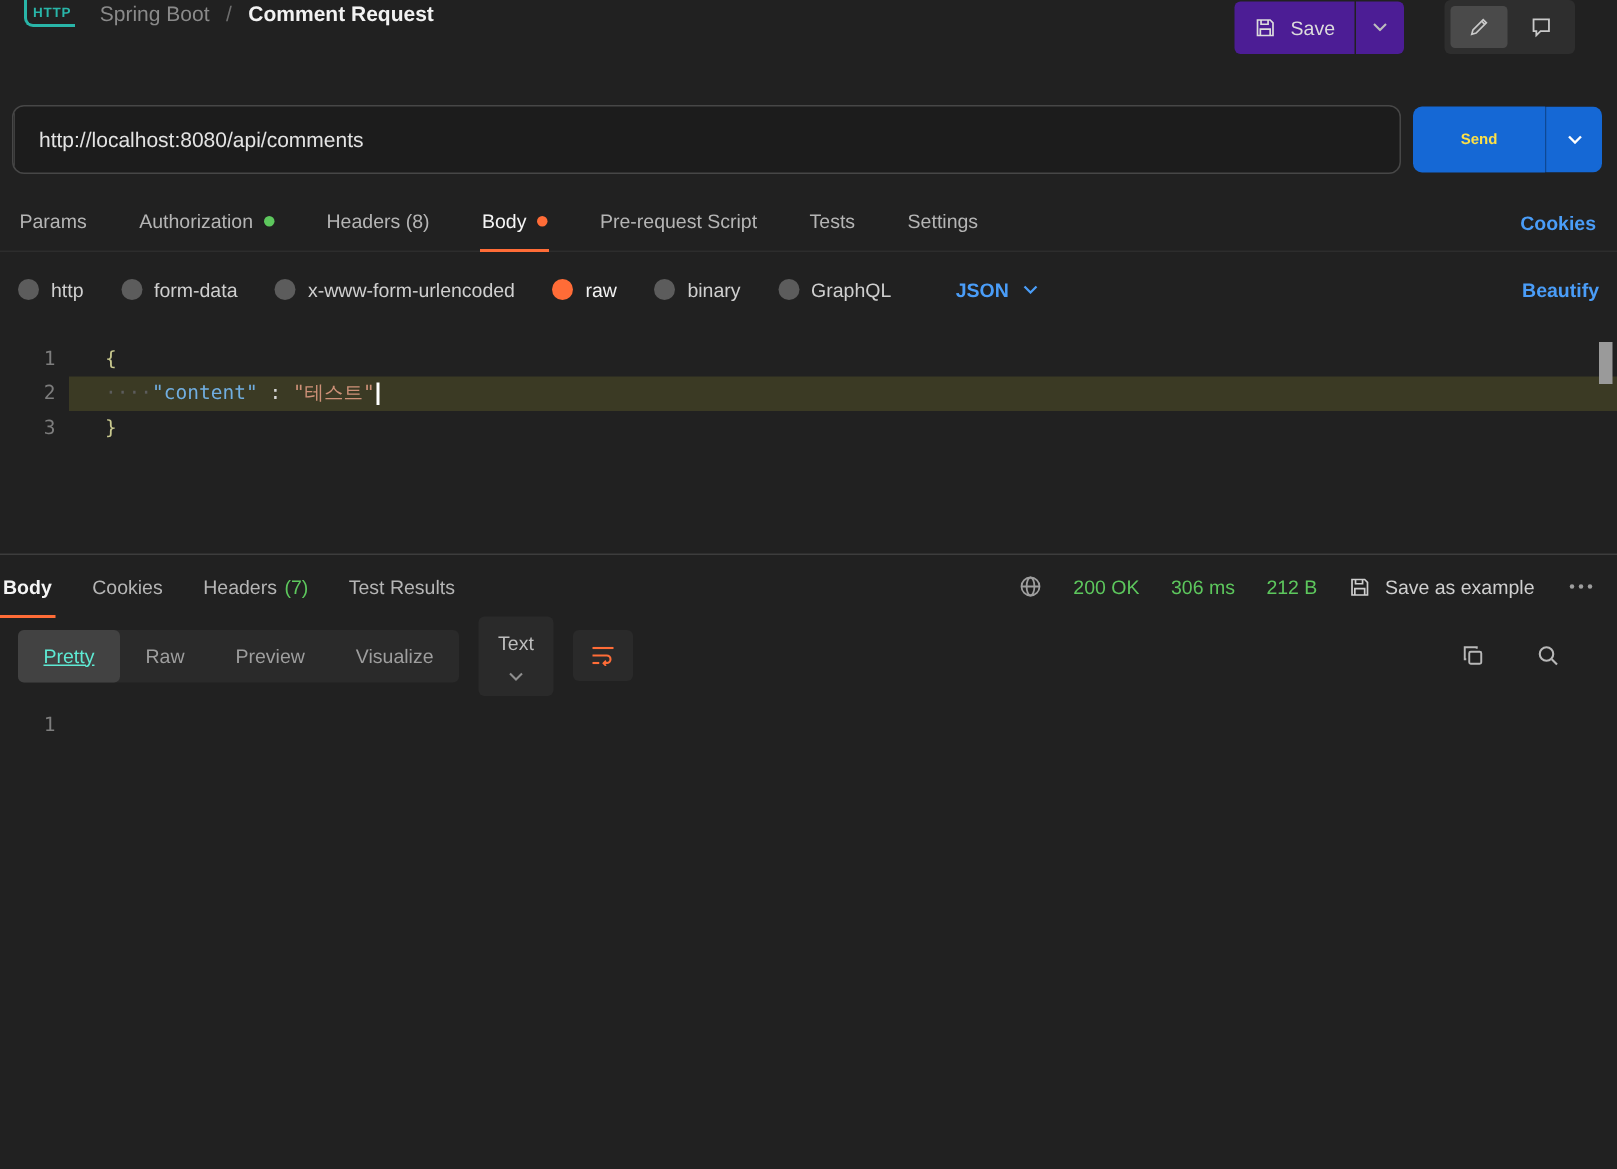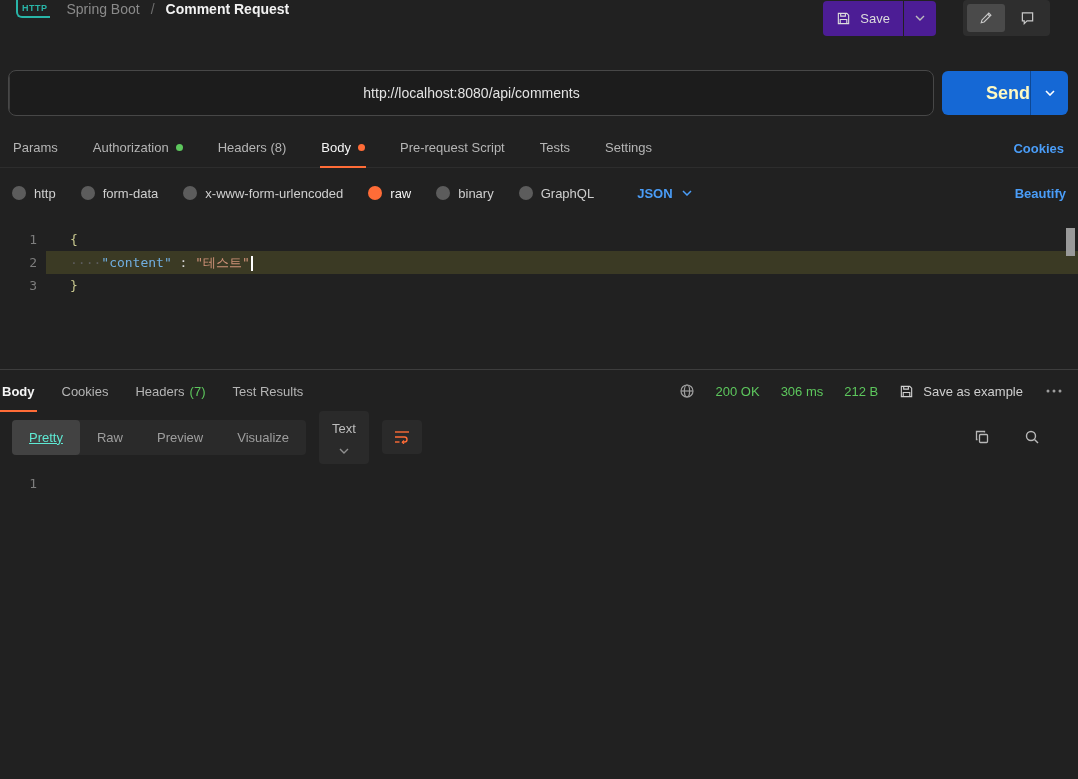--- a/index.html
+++ b/index.html
@@ -34,24 +34,24 @@
 
   
   .url-row { height:76px; padding:14px 10px 16px 8px; display:flex; gap:8px; align-items:center; }
   .url-box { flex:1; height:46px; background:#1c1c1c; border:1px solid #474747; border-radius:8px;
     display:flex; align-items:center; overflow:hidden; }
   .method-select { display:flex; align-items:center; gap:24px; padding:0 17px; font-size:13px; font-weight:bold;
     color:#ff8e42; cursor:pointer; height:100%; }
   .method-select .chev { color:#8f8f8f; }
   .url-divider { width:1px; align-self:stretch; background:#3e3e3e; }
   .url-input { flex:1; background:transparent; border:none; outline:none; color:#e3e3e3; font-size:14px;
-    font-family:inherit; padding:0 16px; height:100%;text-align:center; }
+    font-family:inherit; padding:0 16px; height:100%; }
   .send-split { display:flex; height:44px; }
-  .send-main { width:88px; background:#1568d5; border:none; border-radius:6px 0 0 6px; color:#fef9c3;
-    font-weight:bold; font-size:18px; font-family:inherit; cursor:pointer;text-align:right; }
+  .send-main { width:88px; background:#1568d5; border:none; border-radius:6px 0 0 6px; color:#fde047;
+    font-weight:bold; font-size:10px; font-family:inherit; cursor:pointer; }
   .send-chev { width:38px; background:#1568d5; border:none; border-left:1px solid rgba(0,0,0,.3);
     border-radius:0 6px 6px 0; color:#fff; display:flex; align-items:center; justify-content:center; cursor:pointer; }
 
   
   .tabs-row { height:36px; padding:0 14px 0 12px; display:flex; align-items:flex-end; gap:33px;
     border-bottom:1px solid #2d2d2d; }
   .tab { position:relative; font-size:13px; color:#b5b5b5; padding:0 1px 12px; display:flex; align-items:center;
     gap:7px; cursor:pointer; white-space:nowrap; }
   .tab.active { color:#f5f5f5; }
   .tab.active::after { content:""; position:absolute; left:0; right:0; bottom:-1px; height:2px; background:#ff6c37; }

